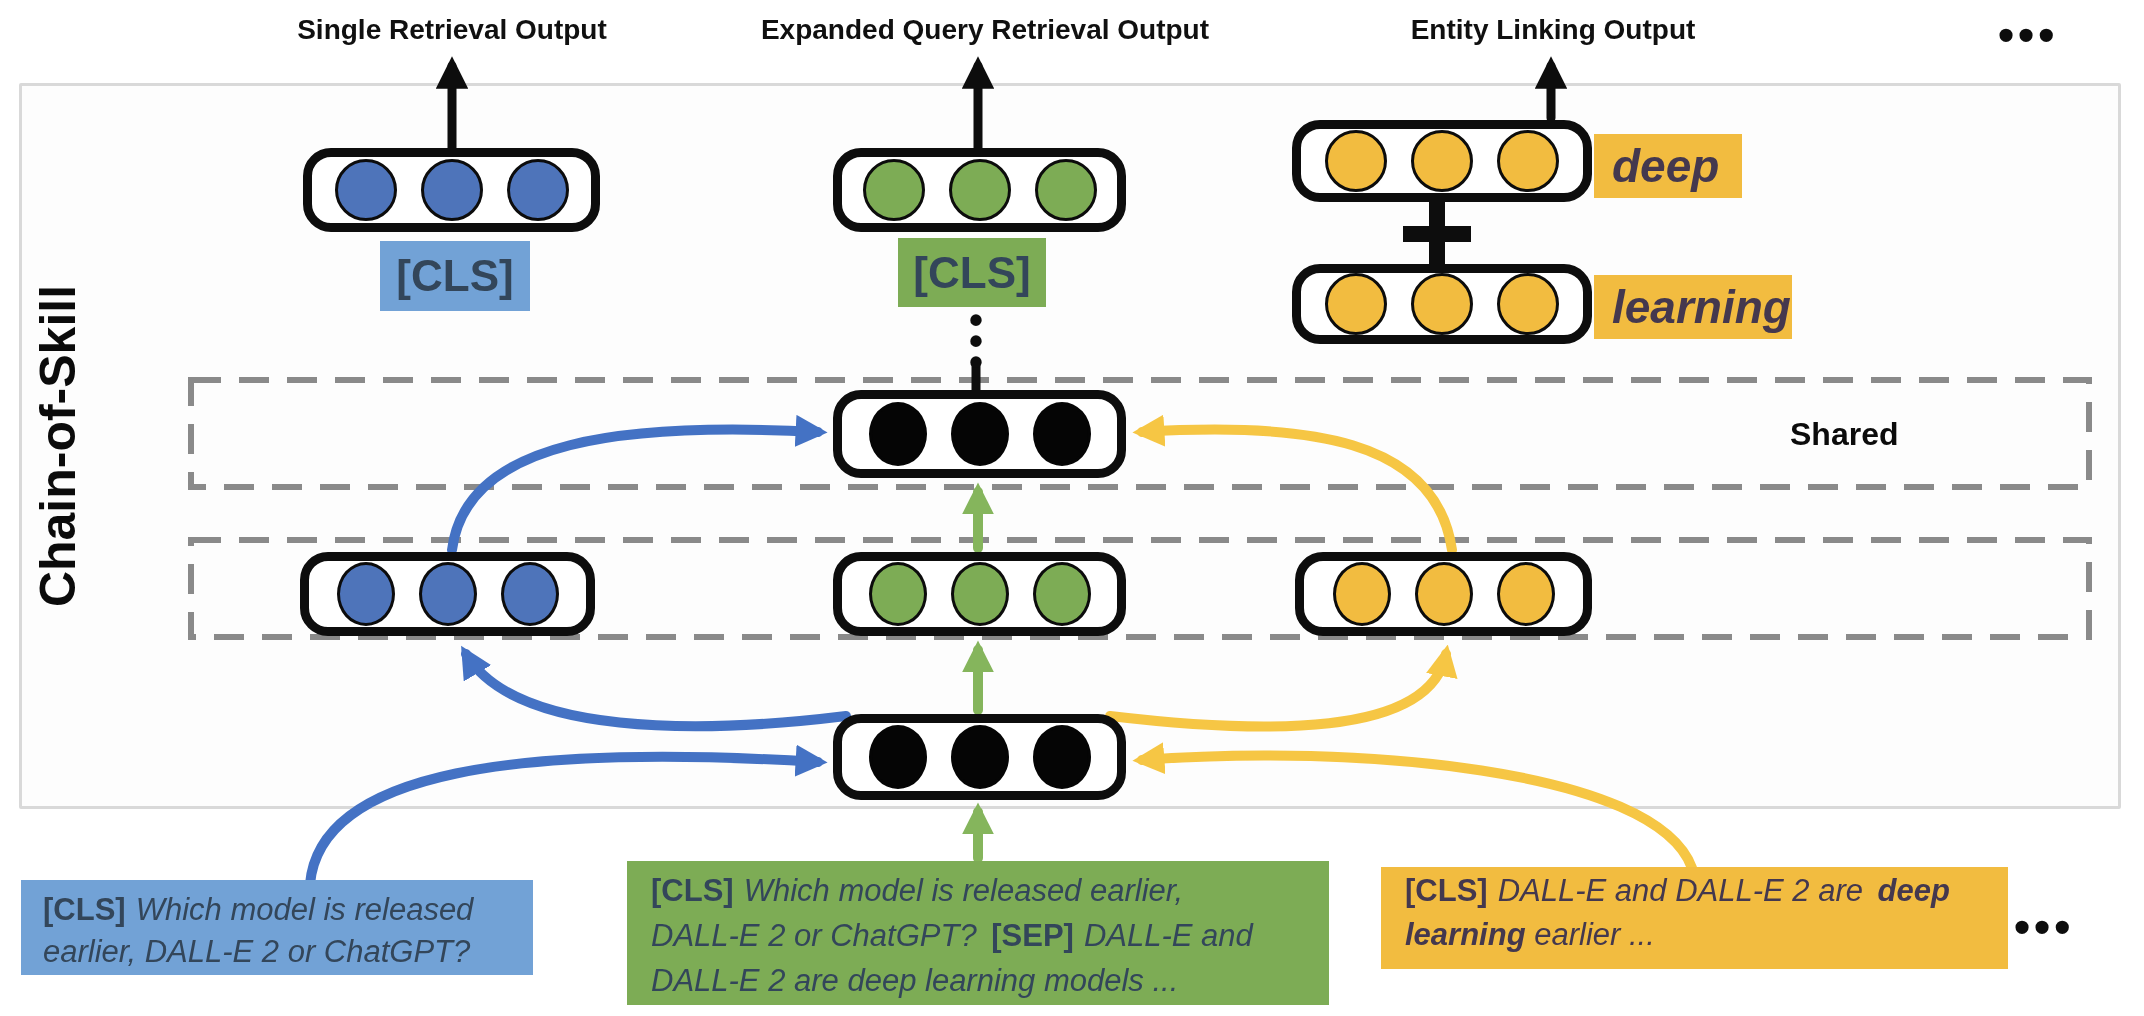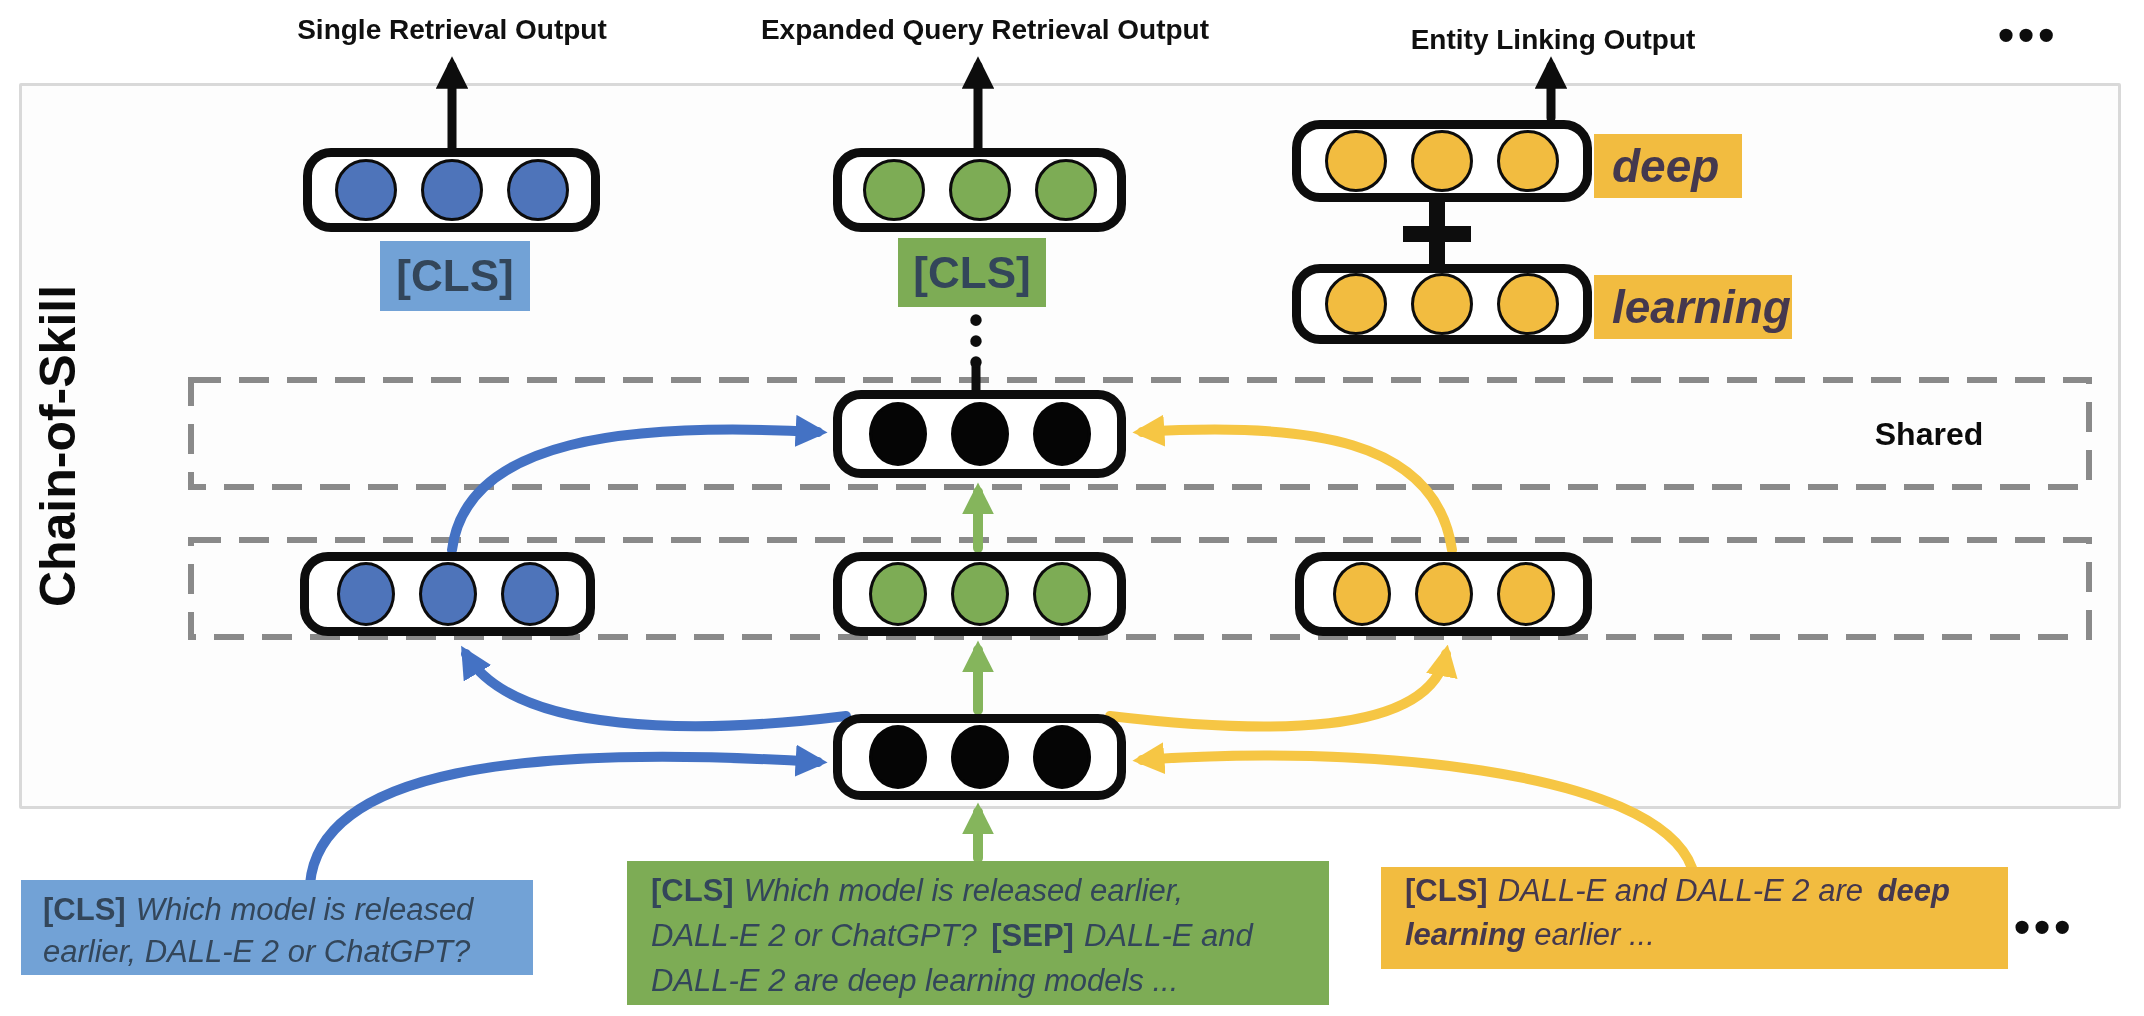--- a/index.html
+++ b/index.html
@@ -49,21 +49,21 @@
   .cls-green{left:898px;top:238px;width:148px;height:69px;background:var(--green-fill);}
 
   .vdots{position:absolute;left:976px;top:310px;transform:translateX(-50%);
          display:flex;flex-direction:column;align-items:center;color:#0d0d0d;
          font-size:40px;font-weight:bold;line-height:21px;}
 
   .tok-label{position:absolute;display:flex;align-items:center;
              font-size:46px;font-weight:bold;font-style:italic;color:var(--text-plum);
              background:var(--yellow-fill);padding-left:18px;box-sizing:border-box;}
 
-  .band-label{position:absolute;left:1790px;width:278px;text-align:center;
+  .band-label{position:absolute;left:1790px;width:278px;text-align:left;
               font-size:32px;font-weight:bold;color:#0b0b0b;white-space:nowrap;}
 
   .inputbox{position:absolute;box-sizing:border-box;font-style:italic;font-size:31px;
             color:var(--text-slate);}
   .inputbox .ln{white-space:nowrap;}
   .tok{font-style:normal;font-weight:bold;margin-right:10px;}
   .bi{font-weight:bold;}
   .box-blue{left:21px;top:880px;width:512px;height:95px;background:var(--blue-bg);
             padding:9px 0 12px 22px;line-height:42px;}
   .box-green{left:627px;top:861px;width:702px;height:144px;background:var(--green-fill);
@@ -71,21 +71,21 @@
   .box-yellow{left:1381px;top:867px;width:627px;height:102px;background:var(--yellow-fill);
               padding:2px 0 0 24px;line-height:44px;color:var(--text-plum);}
 </style>
 </head>
 <body>
 
 <div class="canvas">
 
   <div class="title" style="left:452px;top:14px">Single Retrieval Output</div>
   <div class="title" style="left:985px;top:14px">Expanded Query Retrieval Output</div>
-  <div class="title" style="left:1553px;top:24px">Entity Linking Output</div>
+  <div class="title" style="left:1553px;top:14px">Entity Linking Output</div>
   <div class="dots-h" style="left:1998px;top:8px">•••</div>
 
   <div class="panel"></div>
 
   <div class="side-label">Chain-of-Skill</div>
 
   <svg class="arrows" width="2144" height="1016" viewBox="0 0 2144 1016">
     <defs>
       <marker id="mk-blue" viewBox="0 0 10 10" refX="7" refY="5" markerWidth="3.2" markerHeight="3.2" orient="auto">
         <path d="M0,0 L10,5 L0,10 Z" class="fl-blue"></path>

